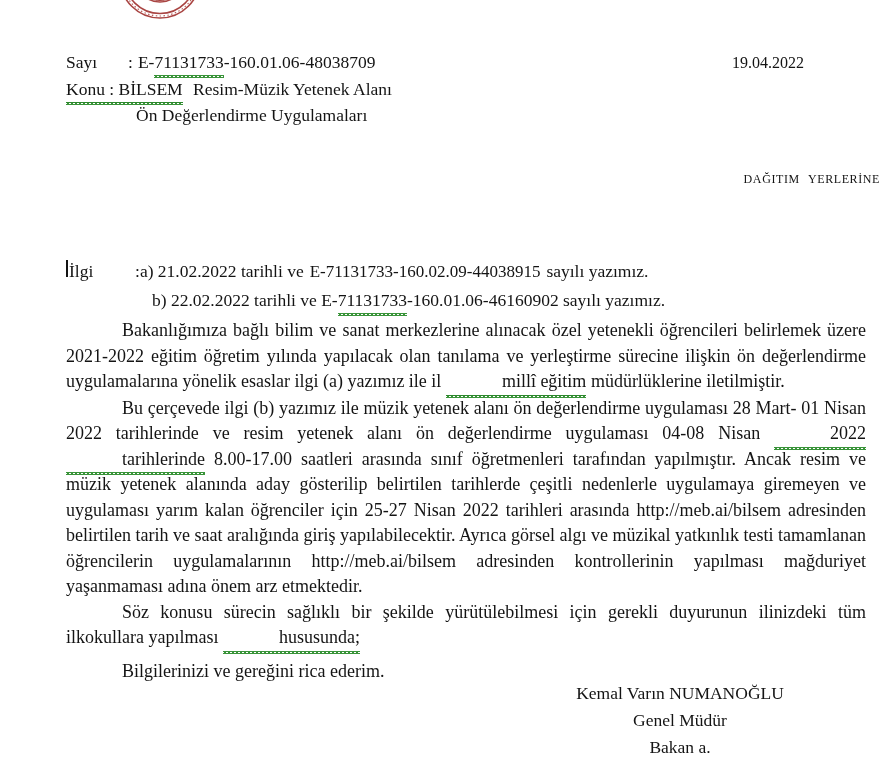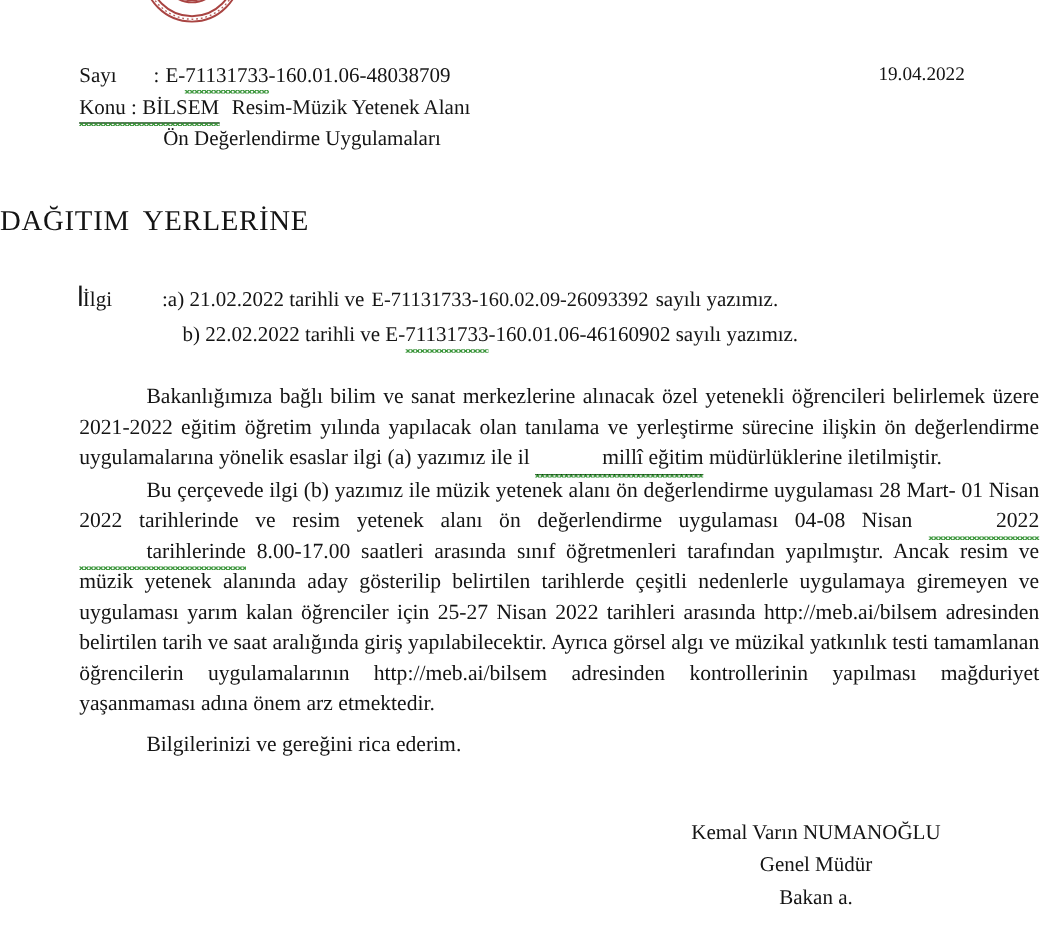--- a/index.html
+++ b/index.html
@@ -89,31 +89,31 @@
   .sq-solid {
     border-bottom: 1.4px solid #141414;
   }
 
   
   .title {
     position: absolute;
     left: 0;
     top: 172px;
     width: 880px;
-    text-align: left;
-    font-size: 24px;
+    text-align: right;
+    font-size: 12px;
     letter-spacing: .6px;
     word-spacing: 5px;
   }
 
   
   .ilgi {
     position: absolute;
     left: 66px;
-    top: 236px;
+    top: 258px;
     width: 800px;
     font-size: 17.5px;
     line-height: 26px;
     white-space: nowrap;
   }
   .ilgi-a { display: flex; align-items: baseline; }
   .caret {
     display: inline-block;
     width: 2px;
     height: 17px;
@@ -216,34 +216,35 @@
   </div>
 
   <div class="title">DAĞITIM  YERLERİNE</div>
 
   <div class="ilgi">
     <div class="ilgi-a">
       <span class="caret"></span>
       <span class="ilgi-lbl">İlgi</span>
       <span>:</span>
       <span>a) 21.02.2022 tarihli  ve</span>
-      <span class="num-big" style="padding:0 6px">E-71131733-160.02.09-26093392</span>
+      <span class="num-big" style="padding:0 6px">E-71131733-160.02.09-44038915</span>
       <span>sayılı  yazımız.</span>
     </div>
     <div class="ilgi-b">
       <span>b) 22.02.2022 tarihli ve E-</span><span class="sq">71131733</span><span>-160.01.06-46160902 sayılı yazımız.</span>
     </div>
   </div>
 
   <div class="body">
 
     <p class="par"><span>Bakanlığımıza bağlı bilim ve sanat merkezlerine alınacak özel yetenekli öğrencileri belirlemek üzere 2021-2022 eğitim öğretim yılında yapılacak olan tanılama ve yerleştirme sürecine ilişkin ön değerlendirme uygulamalarına yönelik esaslar ilgi (a) yazımız ile il </span><span class="sq sq-solid nowrap">millî  eğitim</span><span> müdürlüklerine iletilmiştir.</span></p>
 
     <p class="par"><span>Bu çerçevede ilgi (b) yazımız ile müzik yetenek alanı ön değerlendirme uygulaması 28 Mart- 01 Nisan 2022 tarihlerinde ve resim yetenek alanı ön değerlendirme uygulaması 04-08 Nisan </span><span class="sq">2022</span><span> </span><span class="sq">tarihlerinde</span><span> 8.00-17.00 saatleri arasında sınıf öğretmenleri tarafından yapılmıştır. Ancak resim ve müzik yetenek alanında aday gösterilip belirtilen tarihlerde çeşitli nedenlerle uygulamaya giremeyen ve uygulaması yarım kalan öğrenciler için 25-27 Nisan 2022 tarihleri arasında   http://meb.ai/bilsem adresinden belirtilen tarih ve saat aralığında giriş yapılabilecektir. Ayrıca görsel algı ve müzikal yatkınlık testi tamamlanan öğrencilerin uygulamalarının http://meb.ai/bilsem adresinden kontrollerinin yapılması mağduriyet yaşanmaması adına önem arz etmektedir.</span></p>
 
+    <p class="par"><span>Söz konusu sürecin sağlıklı bir şekilde yürütülebilmesi için gerekli duyurunun ilinizdeki tüm ilkokullara yapılması </span><span class="sq">hususunda;</span></p>
 
     <p class="par" style="margin-top:8px">Bilgilerinizi ve gereğini rica ederim.</p>
   </div>
 
   <div class="sign">
     <div>Kemal Varın NUMANOĞLU</div>
     <div>Genel Müdür</div>
     <div>Bakan a.</div>
   </div>
 

